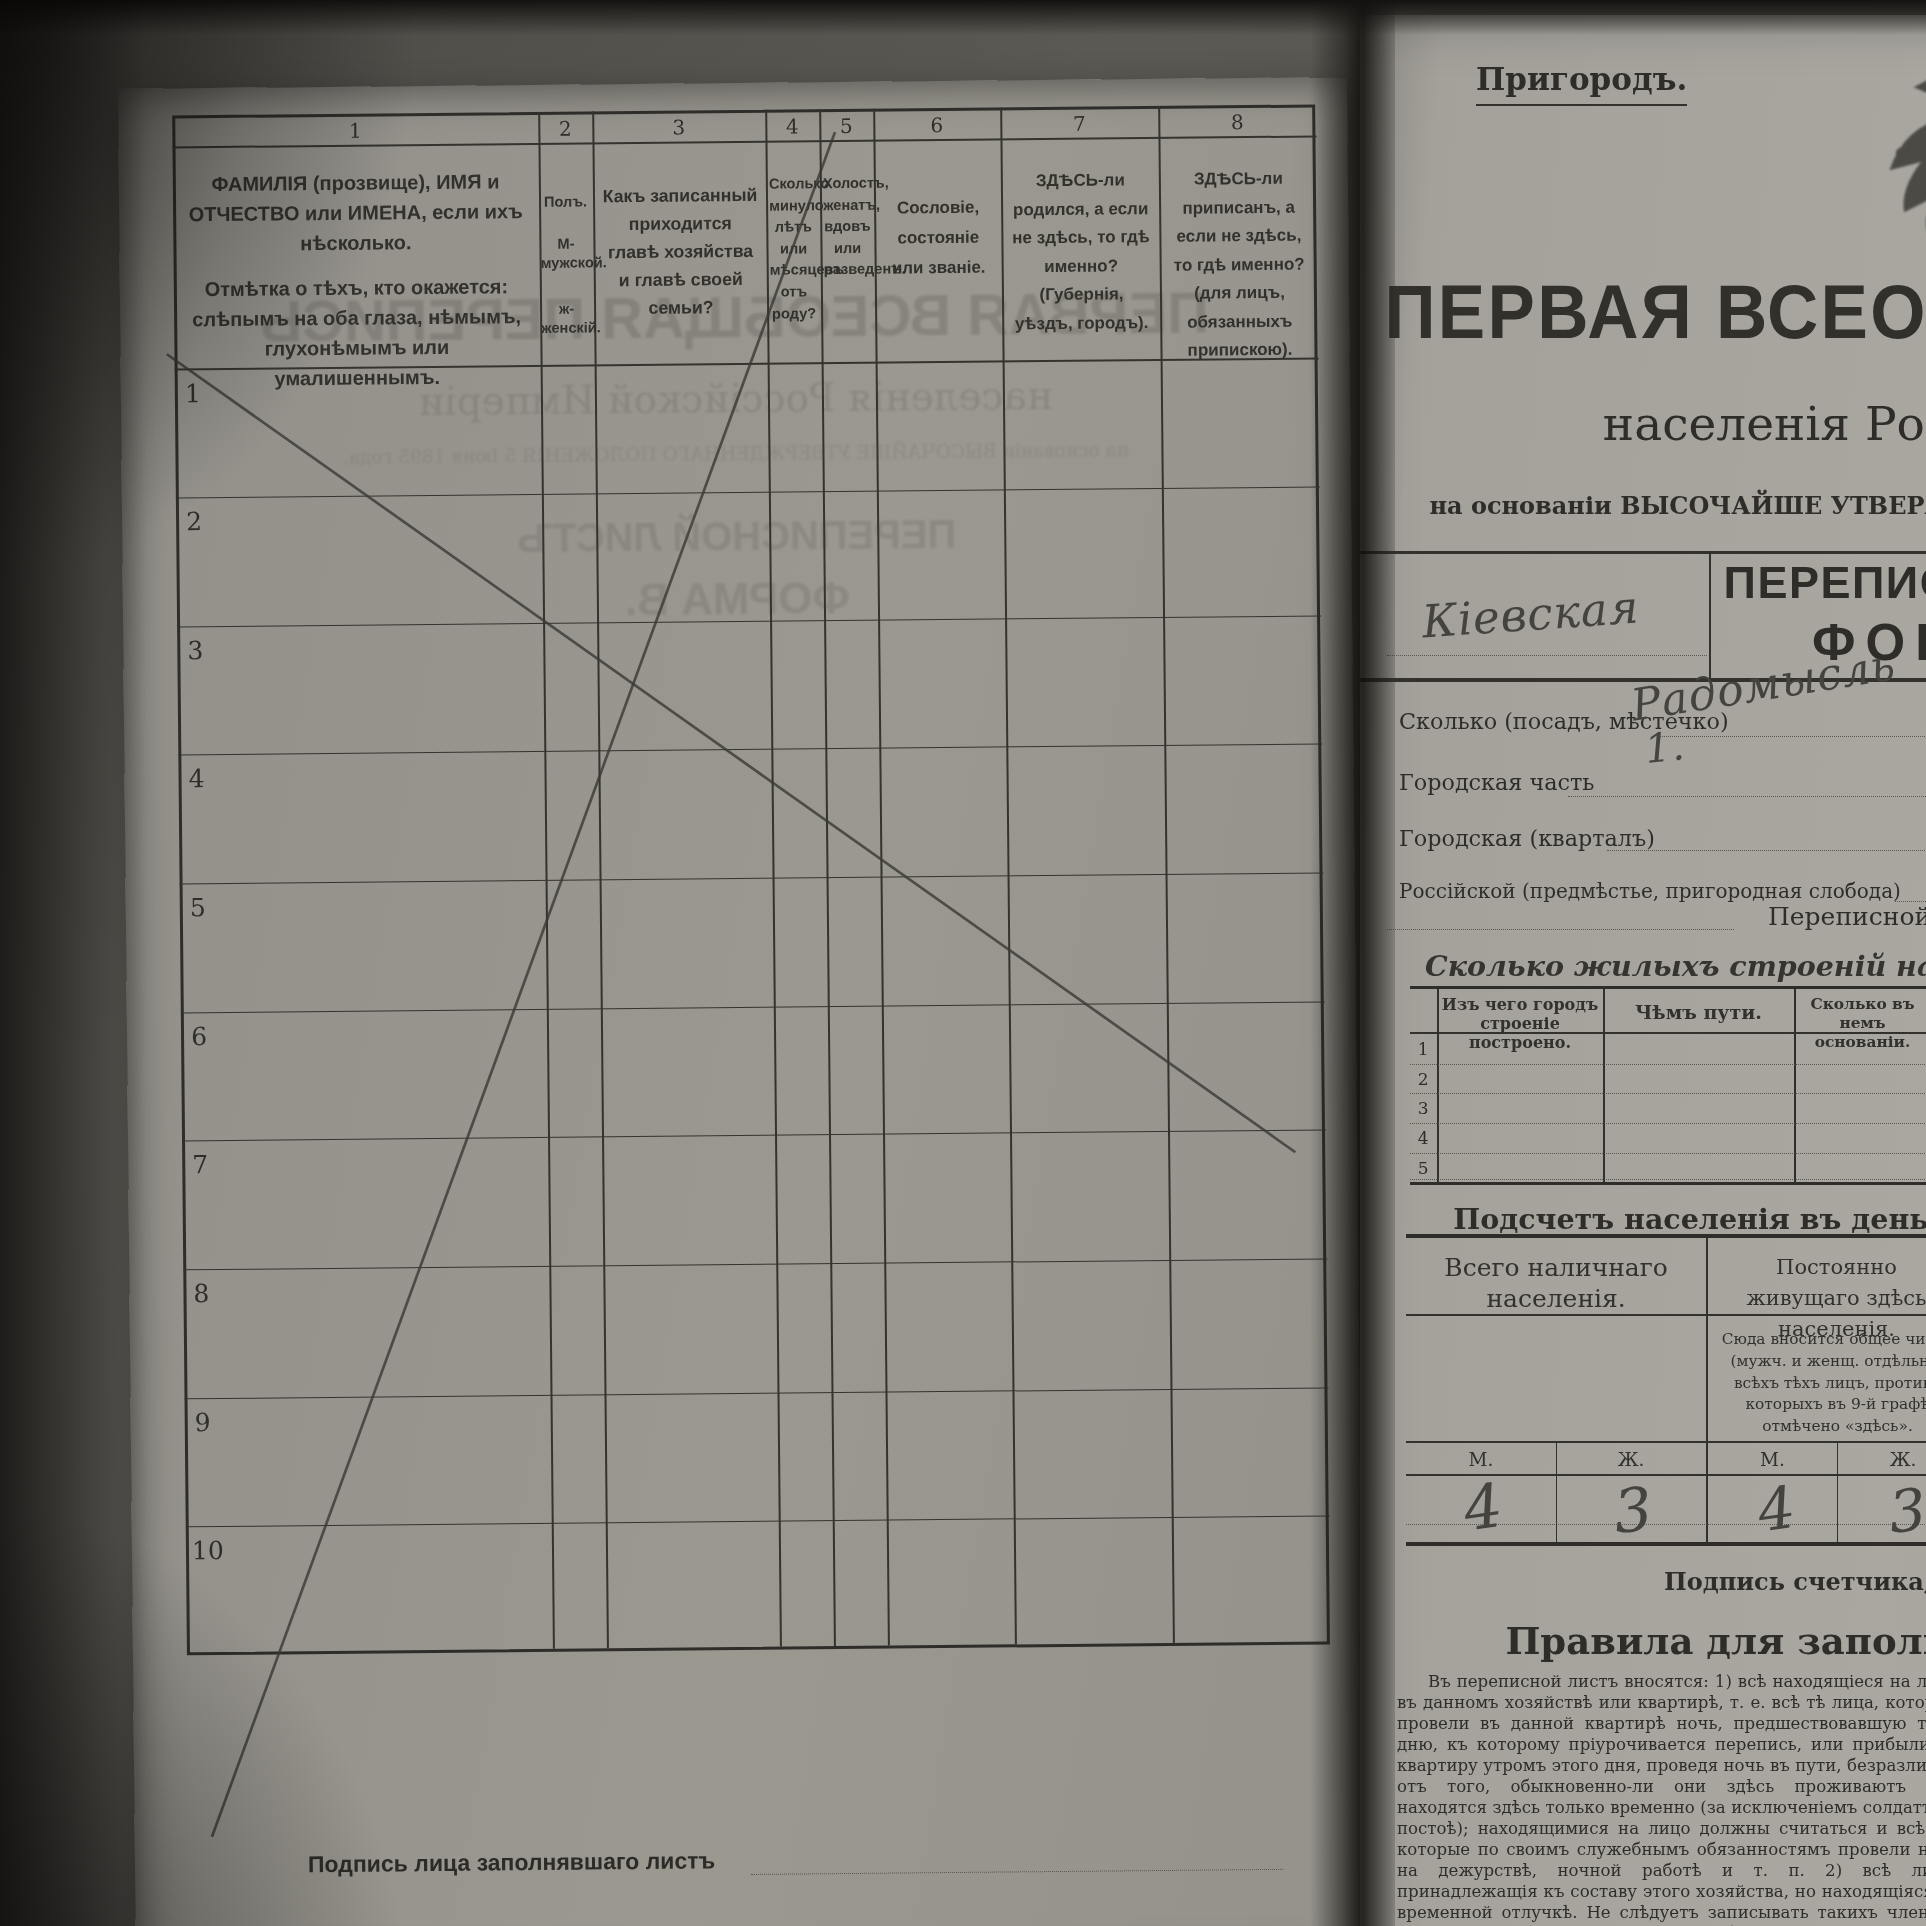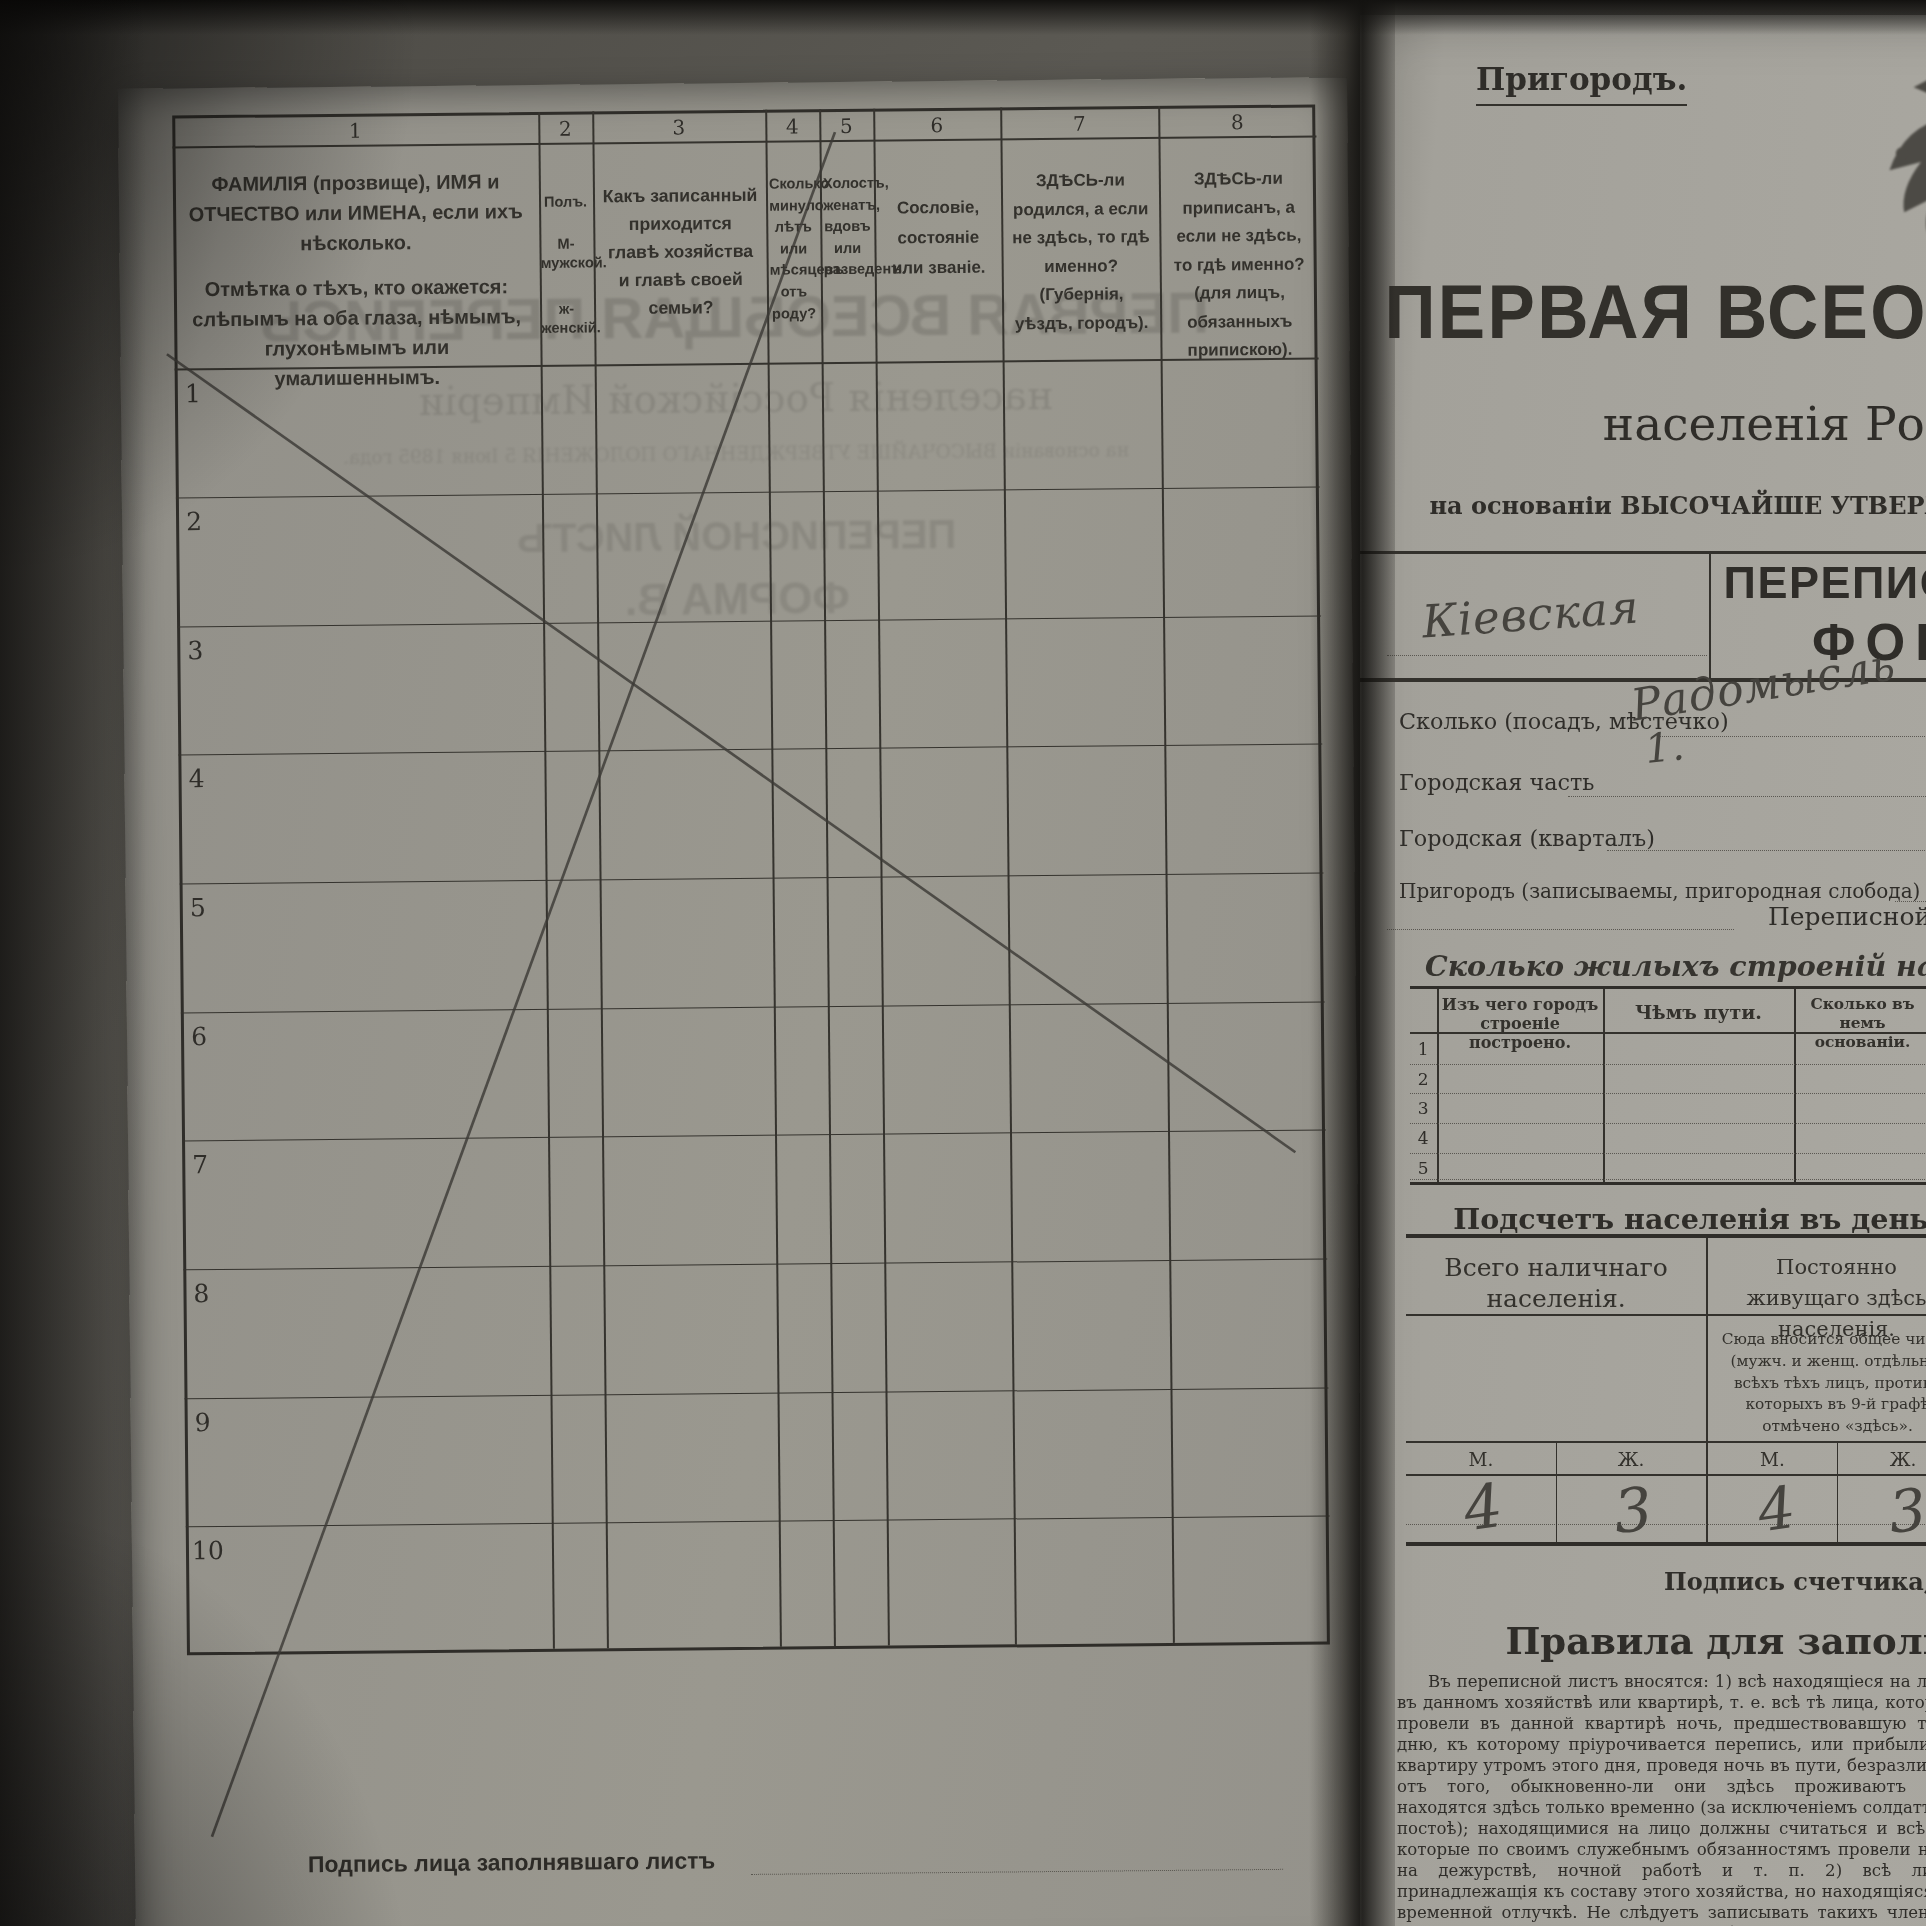--- a/index.html
+++ b/index.html
@@ -165,21 +165,21 @@
     <div class="abs hw" style="left:270px;top:644px;font-size:44px;transform:rotate(-9deg);">Радомысль</div>
     <div class="abs dots" style="left:297px;top:721px;width:378px;"></div>
 
     <div class="abs serif nowrap" style="left:39px;top:754px;font-size:22.3px;">Городская часть</div>
     <div class="abs hw" style="left:285px;top:709px;font-size:40px;transform:rotate(-6deg);">1.</div>
     <div class="abs dots" style="left:208px;top:781px;width:466px;"></div>
 
     <div class="abs serif nowrap" style="left:39px;top:810px;font-size:22.3px;">Городская (кварталъ)</div>
     <div class="abs dots" style="left:247px;top:835px;width:428px;"></div>
 
-    <div class="abs serif nowrap" style="left:39px;top:864px;font-size:20px;">Пригородъ (записываемы, пригородная слобода)</div>
+    <div class="abs serif nowrap" style="left:39px;top:864px;font-size:20px;">Россійской (предмѣстье, пригородная слобода)</div>
     <div class="abs dots" style="left:535px;top:886px;width:139px;"></div>
 
     <div class="abs dots" style="left:27px;top:914px;width:347px;"></div>
     <div class="abs serif nowrap" style="left:408px;top:887px;font-size:25px;">Переписной участокъ №</div>
 
     <div class="abs serif nowrap" style="left:65px;top:934px;font-size:28.5px;font-style:italic;font-weight:bold;color:#36342f;">Сколько жилыхъ строеній на дворовомъ мѣстѣ?</div>
 
     <div class="abs" style="left:50px;top:971px;width:655px;height:193px;border-top:3.9px solid #2f2d29;border-bottom:3.1px solid #2f2d29;border-right:1.9px solid #2f2d29;">
       <div class="abs rule" style="left:27px;top:0;width:1.5px;height:193px;"></div>
       <div class="abs rule" style="left:193px;top:0;width:1.5px;height:193px;"></div>

